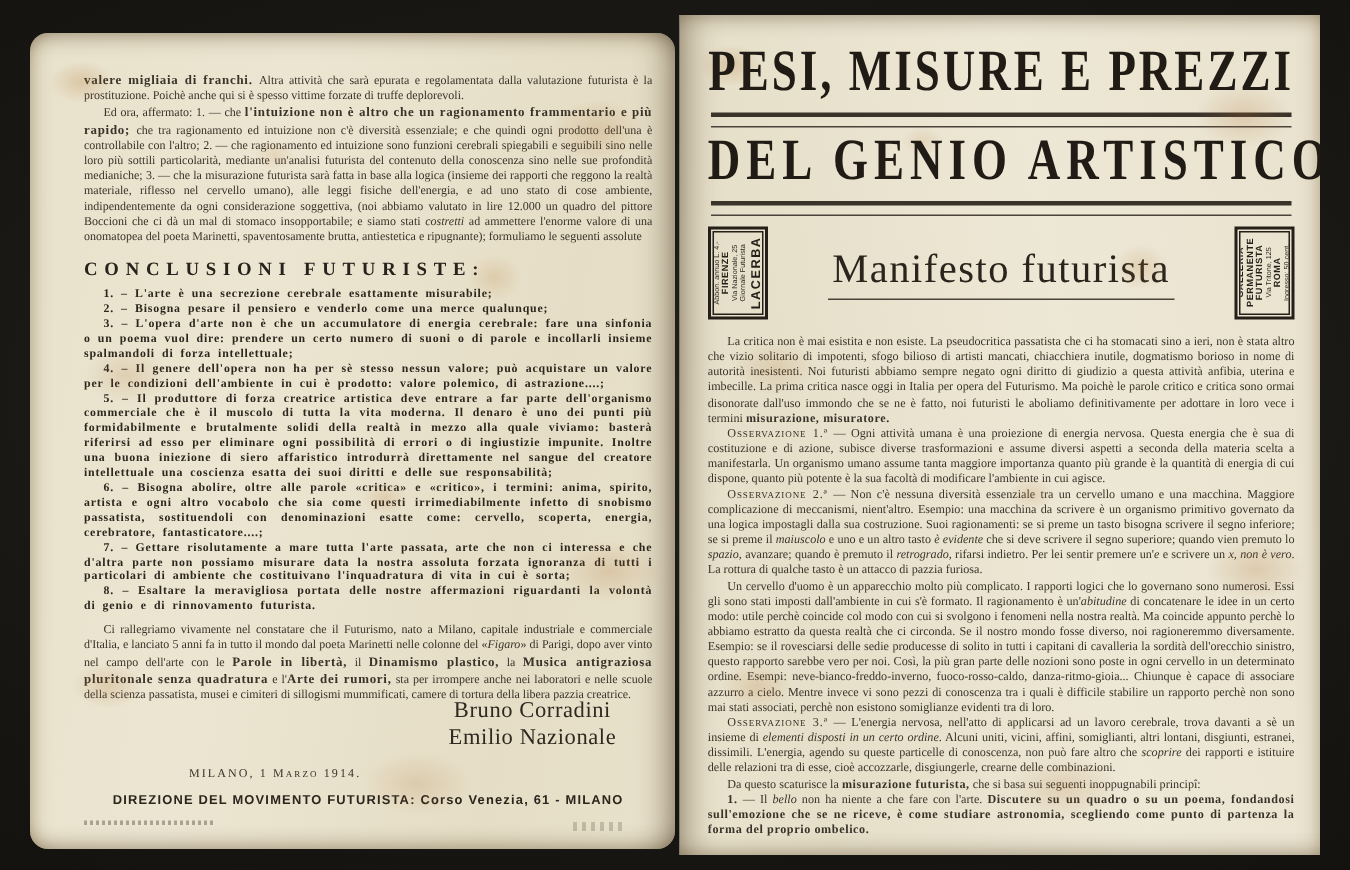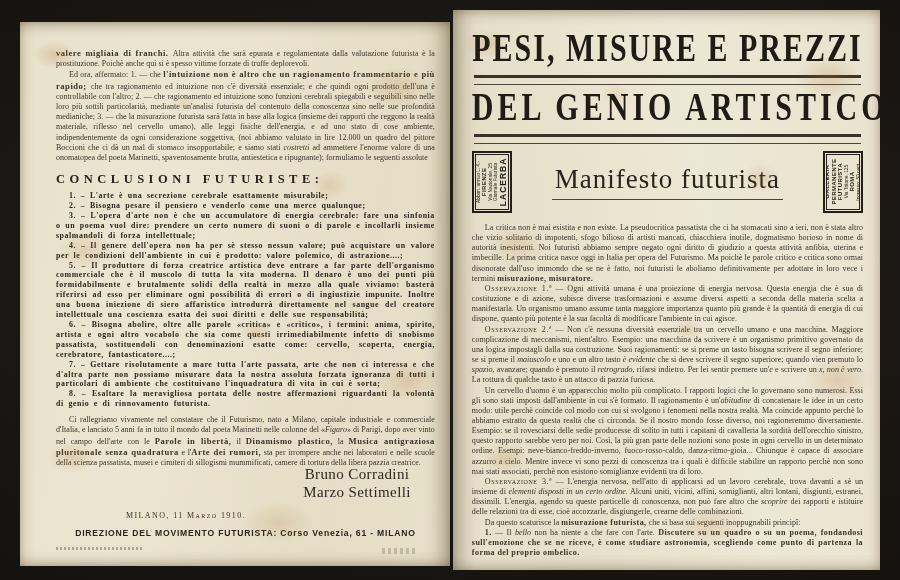--- a/index.html
+++ b/index.html
@@ -20,21 +20,21 @@
   .page{
     position:relative;
     width:512px;
     color:#352e25;
     overflow:hidden;
   }
   .page-left{
     margin-top:16px;height:544px;
     background:linear-gradient(100deg,#e8e1cb 0%,#ece5d1 35%,#e5ddc5 75%,#e9e2cc 100%);
     box-shadow:inset -16px 0 22px -12px rgba(70,50,25,.55), inset 0 10px 14px -10px rgba(90,70,40,.5), inset 10px 0 14px -10px rgba(120,95,55,.45), inset 0 -10px 14px -10px rgba(90,70,40,.45);
-    padding:26px 15px 0 36px;box-sizing:border-box;
+    padding:26px 15px 0 36px;box-sizing:border-box;border-radius:12px;
   }
   .page-right{
     margin-top:4px;height:560px;margin-left:3px;
     background:linear-gradient(260deg,#e9e2ce 0%,#ede7d5 40%,#e6dfc9 80%,#eae3cd 100%);
     box-shadow:inset 16px 0 22px -12px rgba(70,50,25,.5), inset 0 10px 14px -10px rgba(90,70,40,.45), inset -10px 0 14px -10px rgba(120,95,55,.4), inset 0 -10px 14px -10px rgba(90,70,40,.45);
     padding:20px 17px 0 19px;box-sizing:border-box;
   }
   
   .page::before{
     content:"";position:absolute;inset:0;pointer-events:none;
@@ -153,23 +153,23 @@
       <p class="concl"><span>5. – Il produttore di forza creatrice artistica deve entrare a far parte dell'organismo commerciale che è il muscolo di tutta la vita moderna. Il denaro è uno dei punti più formidabilmente e brutalmente solidi della realtà in mezzo alla quale viviamo: basterà riferirsi ad esso per eliminare ogni possibilità di errori o di ingiustizie impunite. Inoltre una buona iniezione di siero affaristico introdurrà direttamente nel sangue del creatore intellettuale una coscienza esatta dei suoi diritti e delle sue responsabilità;</span></p>
       <p class="concl"><span>6. – Bisogna abolire, oltre alle parole «critica» e «critico», i termini: anima, spirito, artista e ogni altro vocabolo che sia come questi irrimediabilmente infetto di snobismo passatista, sostituendoli con denominazioni esatte come: cervello, scoperta, energia, cerebratore, fantasticatore....;</span></p>
       <p class="concl"><span>7. – Gettare risolutamente a mare tutta l'arte passata, arte che non ci interessa e che d'altra parte non possiamo misurare data la nostra assoluta forzata ignoranza di tutti i particolari di ambiente che costituivano l'inquadratura di vita in cui è sorta;</span></p>
       <p class="concl"><span>8. – Esaltare la meravigliosa portata delle nostre affermazioni riguardanti la volontà di genio e di rinnovamento futurista.</span></p>
 
       <p class="lp-body indent lp-closing"><span>Ci rallegriamo vivamente nel constatare che il Futurismo, nato a Milano, capitale industriale e commerciale d'Italia, e lanciato 5 anni fa in tutto il mondo dal poeta Marinetti nelle colonne del «</span><span class="i">Figaro</span><span>» di Parigi, dopo aver vinto nel campo dell'arte con le </span><span class="b">Parole in libertà,</span><span> il </span><span class="b">Dinamismo plastico,</span><span> la </span><span class="b">Musica antigraziosa pluritonale senza quadratura</span><span> e l'</span><span class="b">Arte dei rumori,</span><span> sta per irrompere anche nei laboratori e nelle scuole della scienza passatista, musei e cimiteri di sillogismi mummificati, camere di tortura della libera pazzia creatrice.</span></p>
 
       <div class="lp-bottom">
         <div class="sigs">
           <div>Bruno Corradini</div>
-          <div>Marzo Settimelli</div>
-        </div>
-        <p class="dateline">MILANO, 11 Marzo 1910.</p>
+          <div>Emilio Nazionale</div>
+        </div>
+        <p class="dateline">MILANO, 1 Marzo 1914.</p>
       </div>
 
       <p class="direction"><span class="b">DIREZIONE DEL MOVIMENTO FUTURISTA:</span><span> Corso Venezia, 61 - MILANO</span></p>
 
       <div class="microprint"></div>
       <div class="smudge"></div>
     </div>
 
     <div class="page page-right">
       <h1 class="title t1">PESI, MISURE E PREZZI</h1>

